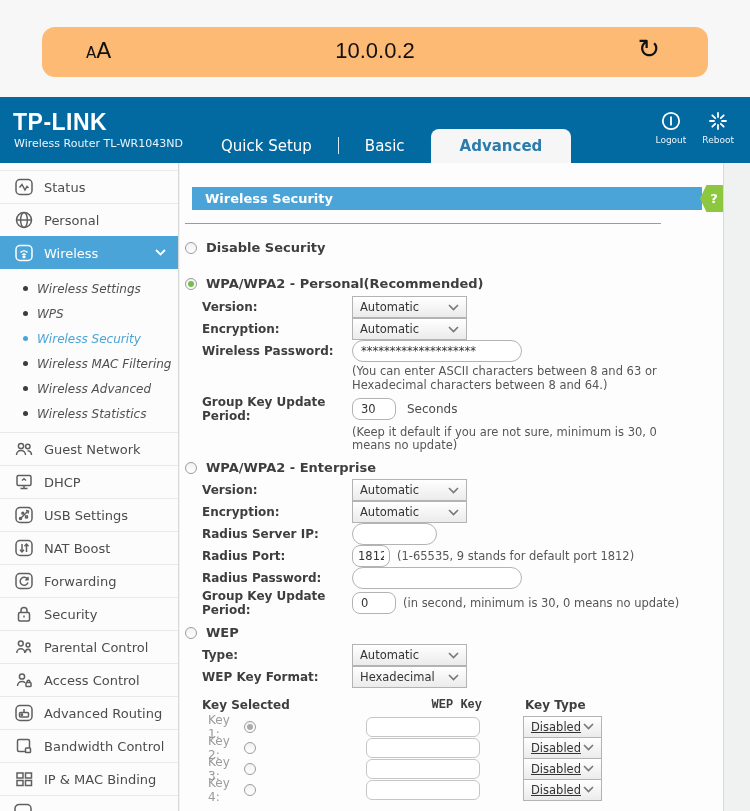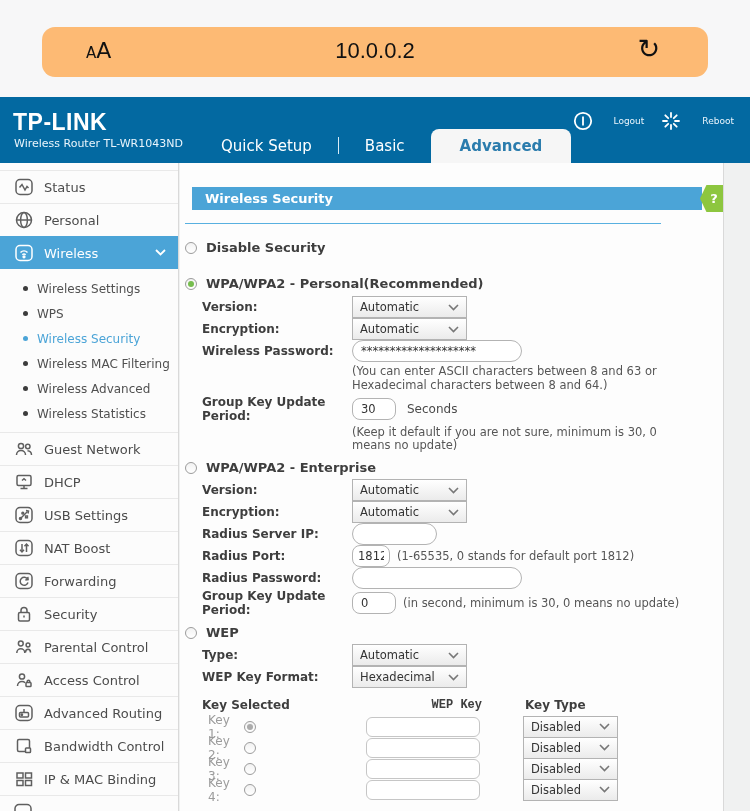--- a/index.html
+++ b/index.html
@@ -21,37 +21,37 @@
   .app-header { position:relative; height:66px; background:#0369a1; }
   .logo { position:absolute; left:13px; top:12px; color:#fff; font-weight:bold;
     font-size:23px; letter-spacing:.5px; font-family:"Liberation Sans", sans-serif; }
   .logo-sub { position:absolute; left:14px; top:40px; color:#eaf5fc; font-size:11px; }
   .nav { position:absolute; left:195px; bottom:0; display:flex; align-items:flex-end; height:34px; }
   .nav-tab { color:#fff; font-size:15px; line-height:34px; padding:0 26px; cursor:pointer; }
   .nav-sep { width:1px; height:17px; background:#d8ecf7; margin-bottom:9px; }
   .nav-tab.active { background:#f6f6f6; color:#2b7cad; font-weight:bold;
     border-radius:8px 8px 0 0; padding:0 29px; }
   .header-actions { position:absolute; right:16px; top:13px; display:flex; gap:16px; }
-  .h-action { display:flex; flex-direction:row; align-items:center; color:#eaf5fc;
-    font-size:9px; gap:20px; cursor:pointer;justify-content:flex-end; }
+  .h-action { display:flex; flex-direction:column; align-items:center; color:#eaf5fc;
+    font-size:9px; gap:3px; cursor:pointer;justify-content:flex-end; }
 
   
   .sidebar { position:absolute; top:163px; left:0; bottom:0; width:179px;
     background:#fcfcfc; border-right:1px solid #d9d9d9; overflow:hidden; padding-top:7px; }
   .main { position:absolute; top:163px; left:180px; bottom:0; width:544px;
     background:#fdfdfd; border-right:1px solid #d9d9d9; overflow:hidden; }
 
   
   .side-item { height:33px; display:flex; align-items:center; padding-left:13px;
     border-top:1px solid #e9e9e9; font-size:13px; color:#4c4c4c; cursor:pointer; }
   .side-item .sicon { width:21px; height:21px; margin-right:10px; flex-shrink:0;
     display:flex; align-items:center; justify-content:center; }
   .side-item.active { background:#4ba4d7; color:#fff; border-top-color:#4ba4d7; position:relative; }
   .side-item.active .chev { position:absolute; right:12px; top:12px; }
-  .submenu { padding:7px 0 6px 0; }
+  .submenu { padding:7px 0 6px 0;font-style:italic; }
   .sub-item { height:25px; display:flex; align-items:center; padding-left:23px;
     font-size:12px; color:#505050; cursor:pointer; }
   .bullet { width:5px; height:5px; border-radius:50%; background:#3c3c3c; margin-right:9px; flex-shrink:0; }
   .sub-item.active { color:#4ba4d7; }
   .sub-item.active .bullet { background:#4ba4d7; }
   .partial-item { height:20px; border-top:1px solid #e9e9e9; padding:6px 0 0 13px; }
 
   
   .titlebar { position:relative; margin:24px 0 0 12px; width:510px; height:23px;
     background:#4ba4d7; color:#fff; font-weight:bold; font-size:13px;
@@ -67,21 +67,21 @@
   .radio { width:12px; height:12px; border-radius:50%; border:1px solid #9c9c9c;
     background:linear-gradient(#f2f2f2,#fff); position:relative; flex-shrink:0; cursor:pointer; }
   .radio.sel-green::after { content:""; position:absolute; inset:2px; border-radius:50%; background:#76bd4e; }
   .radio.sel-gray::after  { content:""; position:absolute; inset:2px; border-radius:50%; background:#ababab; }
 
   .field-row { display:flex; align-items:center; margin-left:22px; min-height:21px; font-size:12px; }
   .field-label { width:150px; font-weight:bold; color:#3e3e3e; flex-shrink:0; }
   .select { width:115px; height:22px; border:1px solid #b3b3b3;
     background:linear-gradient(#ffffff,#ebebeb); display:flex; align-items:center;
     justify-content:space-between; padding:0 7px; font-size:11.5px; color:#333; cursor:pointer; }
-  .select.small { width:95px; }
+  .select.small { width:79px;text-decoration:underline; }
   .ios-input { height:22px; border:1px solid #b3b3b3; border-radius:11px; background:#fff;
     padding:0 8px; font-size:11.5px; color:#333; font-family:"DejaVu Sans", sans-serif; outline:none; }
   .w-pass { width:170px; } .w-ip { width:85px; }
   .w-tiny { width:44px; border-radius:8px; } .w-port { width:38px; border-radius:8px; padding:0 5px; }
   .note { margin:3px 0 2px 172px; width:320px; font-size:11.5px; color:#565656; line-height:1.2; }
   .inline-note { font-size:11.5px; color:#565656; margin-left:7px; }
   .unit { font-size:12px; color:#4a4a4a; margin-left:11px; }
 
   .wep-headers { display:flex; margin:10px 0 4px 22px; font-weight:bold; font-size:12px; color:#3e3e3e; }
   .wh1 { width:166px; } .wh2 { width:114px; text-align:right;font-family:Liberation Mono, monospace; } .wh3 { margin-left:43px; }
@@ -427,21 +427,21 @@
   </div>
 
   <div class="field-row">
     <span class="field-label">Radius Server IP:</span>
     <input class="ios-input w-ip" value="" style="">
   </div>
 
   <div class="field-row">
     <span class="field-label">Radius Port:</span>
     <input class="ios-input w-port" value="1812" style="">
-    <span class="inline-note">(1-65535, 0 stands for default port 1812)</span>
+    <span class="inline-note">(1-65535, 9 stands for default port 1812)</span>
   </div>
 
   <div class="field-row">
     <span class="field-label">Radius Password:</span>
     <input class="ios-input w-pass" value="" style="">
   </div>
 
   <div class="field-row">
     <span class="field-label">Group Key Update Period:</span>
     <input class="ios-input w-tiny" value="0" style="">

